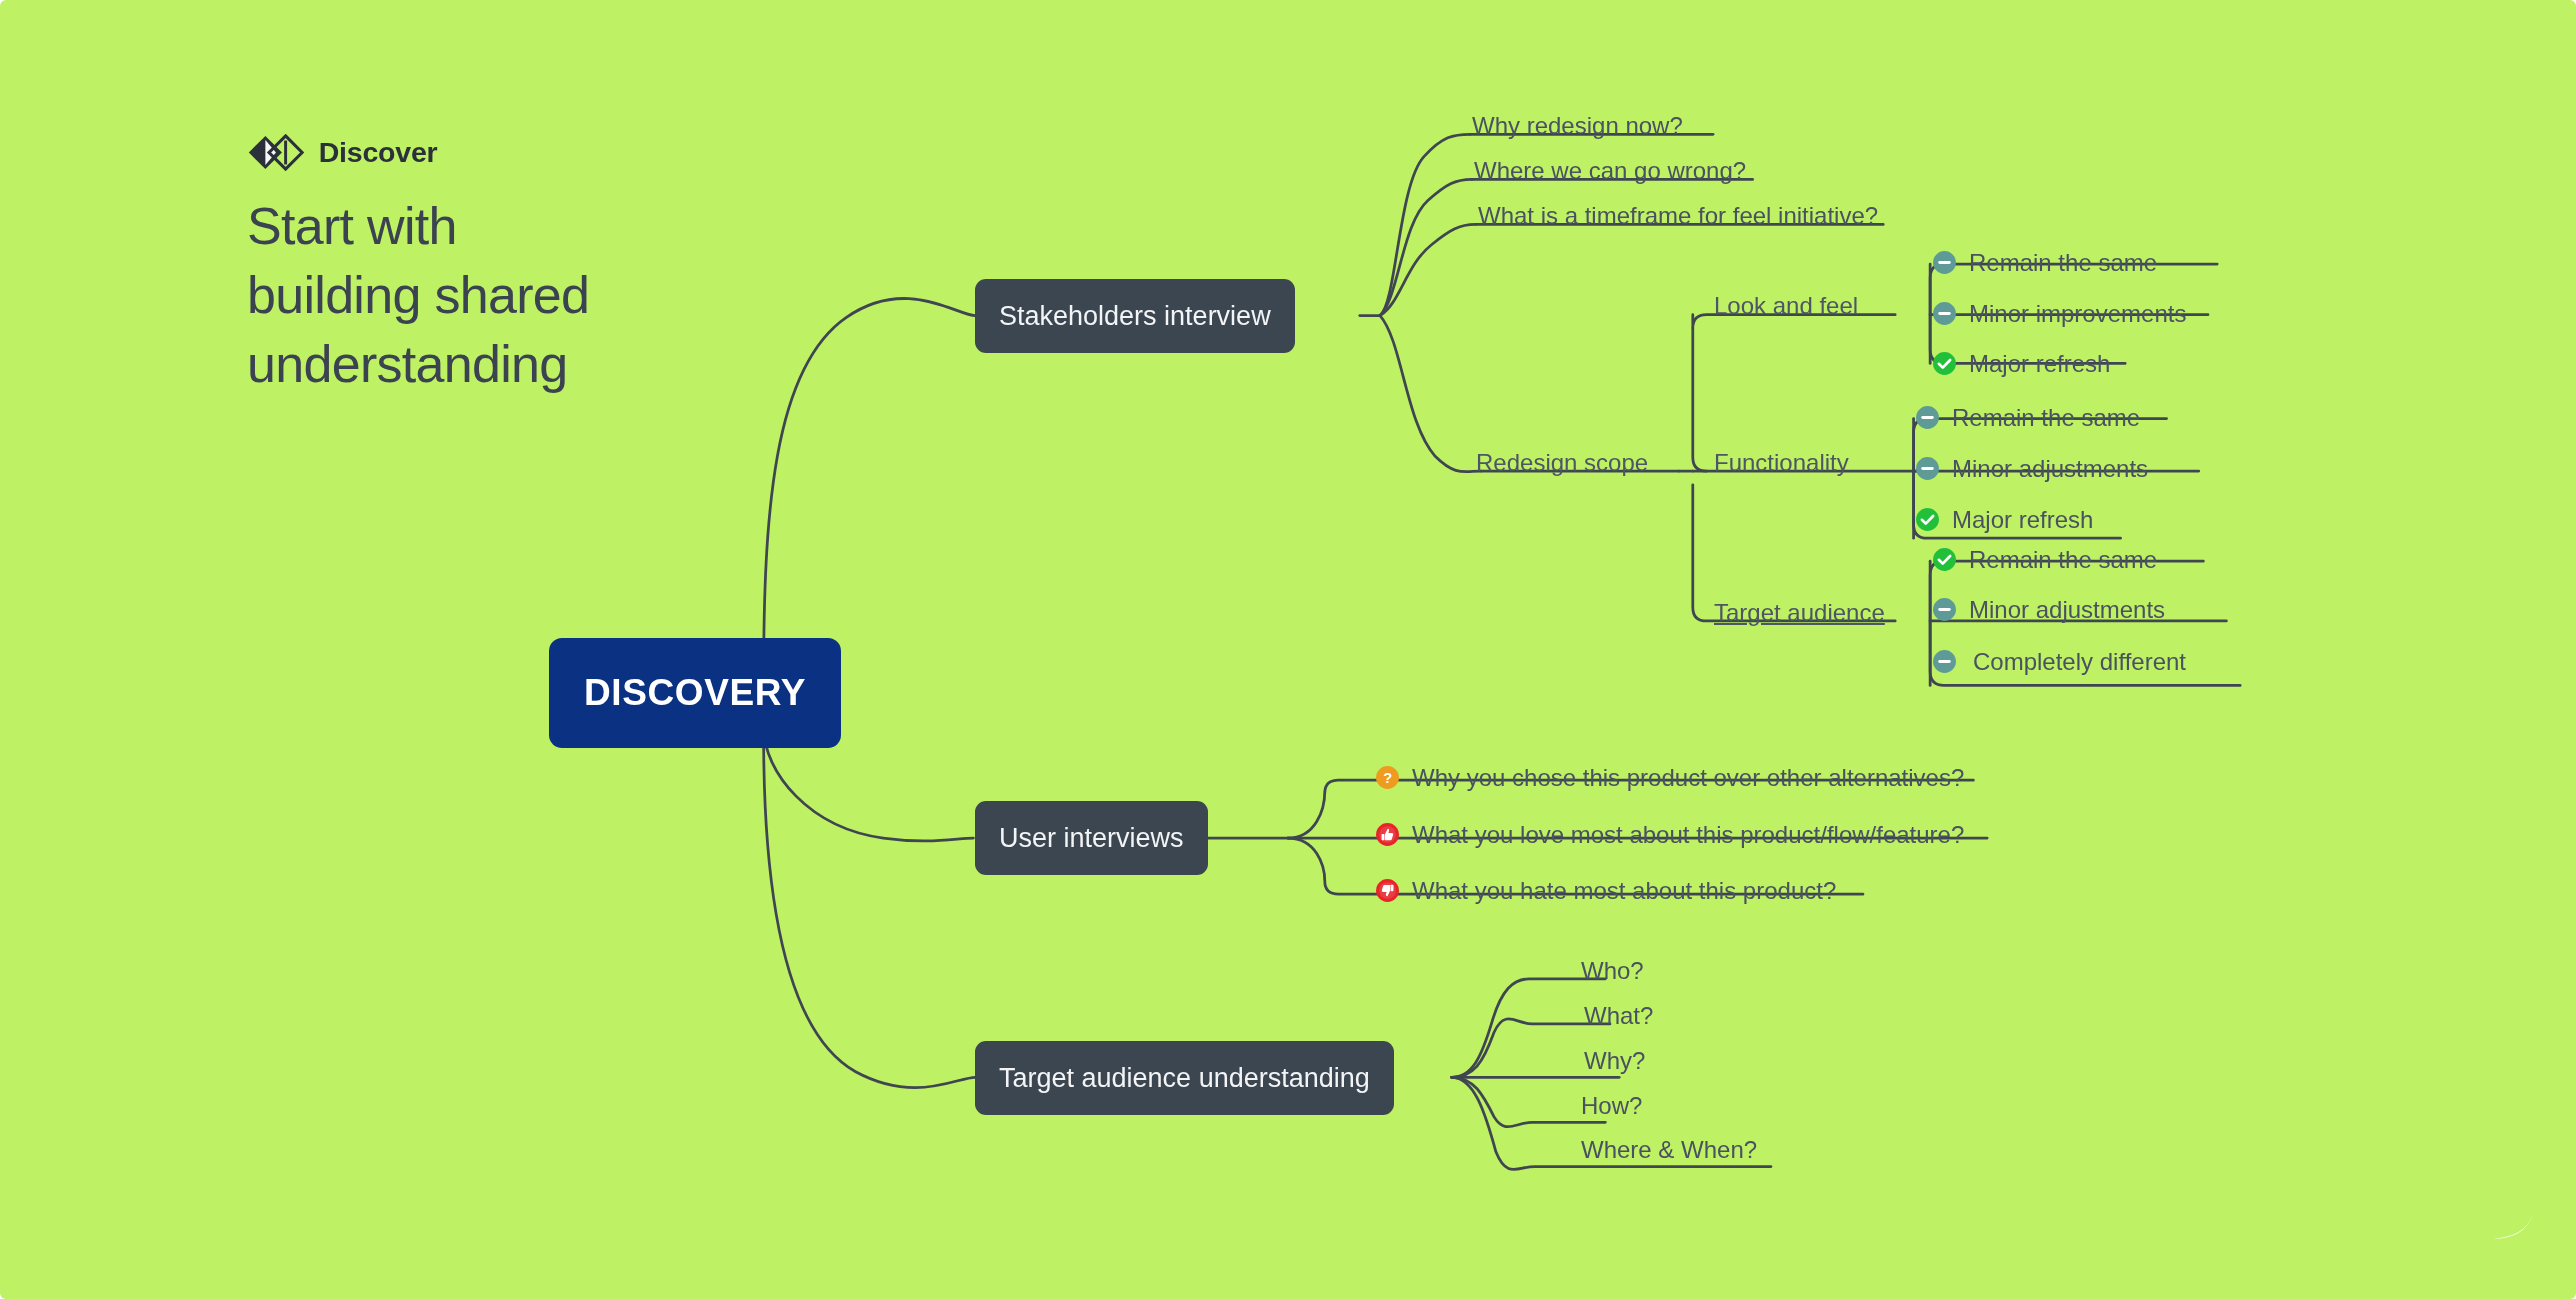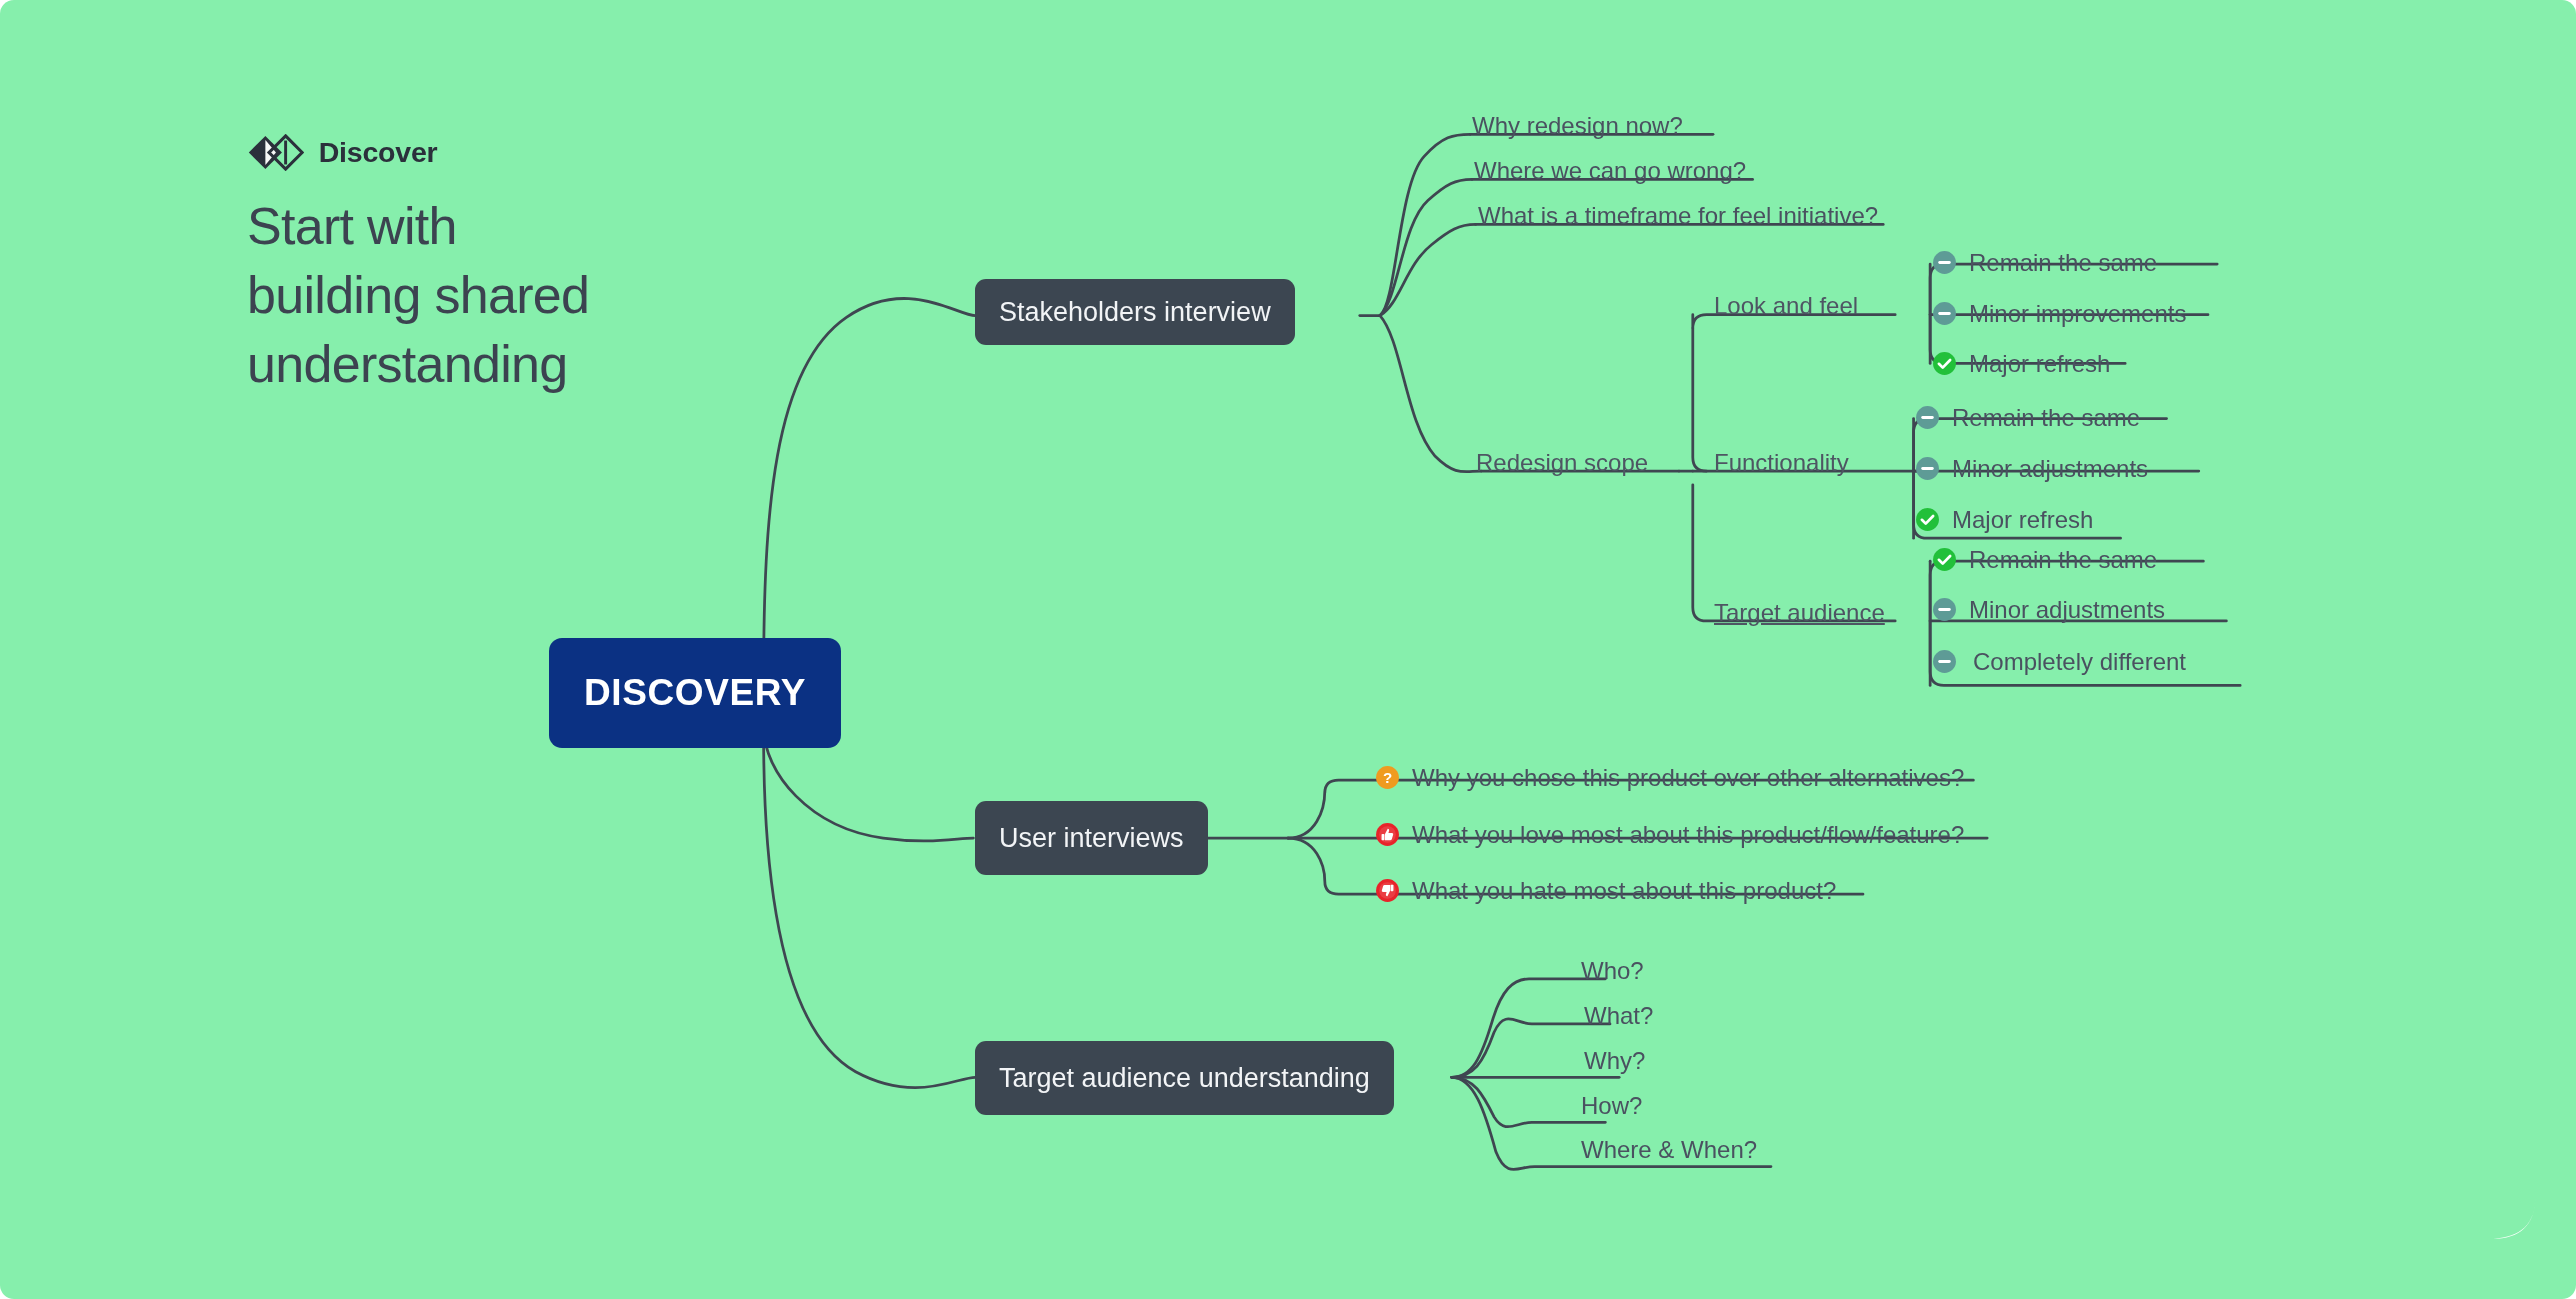--- a/index.html
+++ b/index.html
@@ -6,22 +6,22 @@
   html, body {
     width: 2576px; height: 1299px;
     background: #ffffff;
     font-family: "Liberation Sans", sans-serif;
     overflow: hidden;
   }
   #canvas {
     position: absolute;
     left: 0; top: 0;
     width: 2576px; height: 1299px;
-    background: #86efac;
-    border-radius: 14px;
+    background: #bef264;
+    border-radius: 6px;
     overflow: hidden;
   }
   #watermark {
     position: absolute;
     left: 2475px; top: 1193px;
     width: 64px; height: 57px;
     pointer-events: none;
   }
 
   
@@ -154,21 +154,21 @@
     </div>
     <div id="headline">Start with
 building shared
 understanding</div>
   </div>
 
   <div class="node root" style="left:549px; top:638px; width:292px; height:110px;">
     <span>DISCOVERY</span>
   </div>
 
-  <div class="node branch" style="left:975px; top:279px; height:66px;">
+  <div class="node branch" style="left:975px; top:279px; height:74px;">
     <span>Stakeholders interview</span>
   </div>
 
   <div class="node branch" style="left:975px; top:801px; height:74px;">
     <span>User interviews</span>
   </div>
 
   <div class="node branch" style="left:975px; top:1041px; height:74px;">
     <span>Target audience understanding</span>
   </div>

